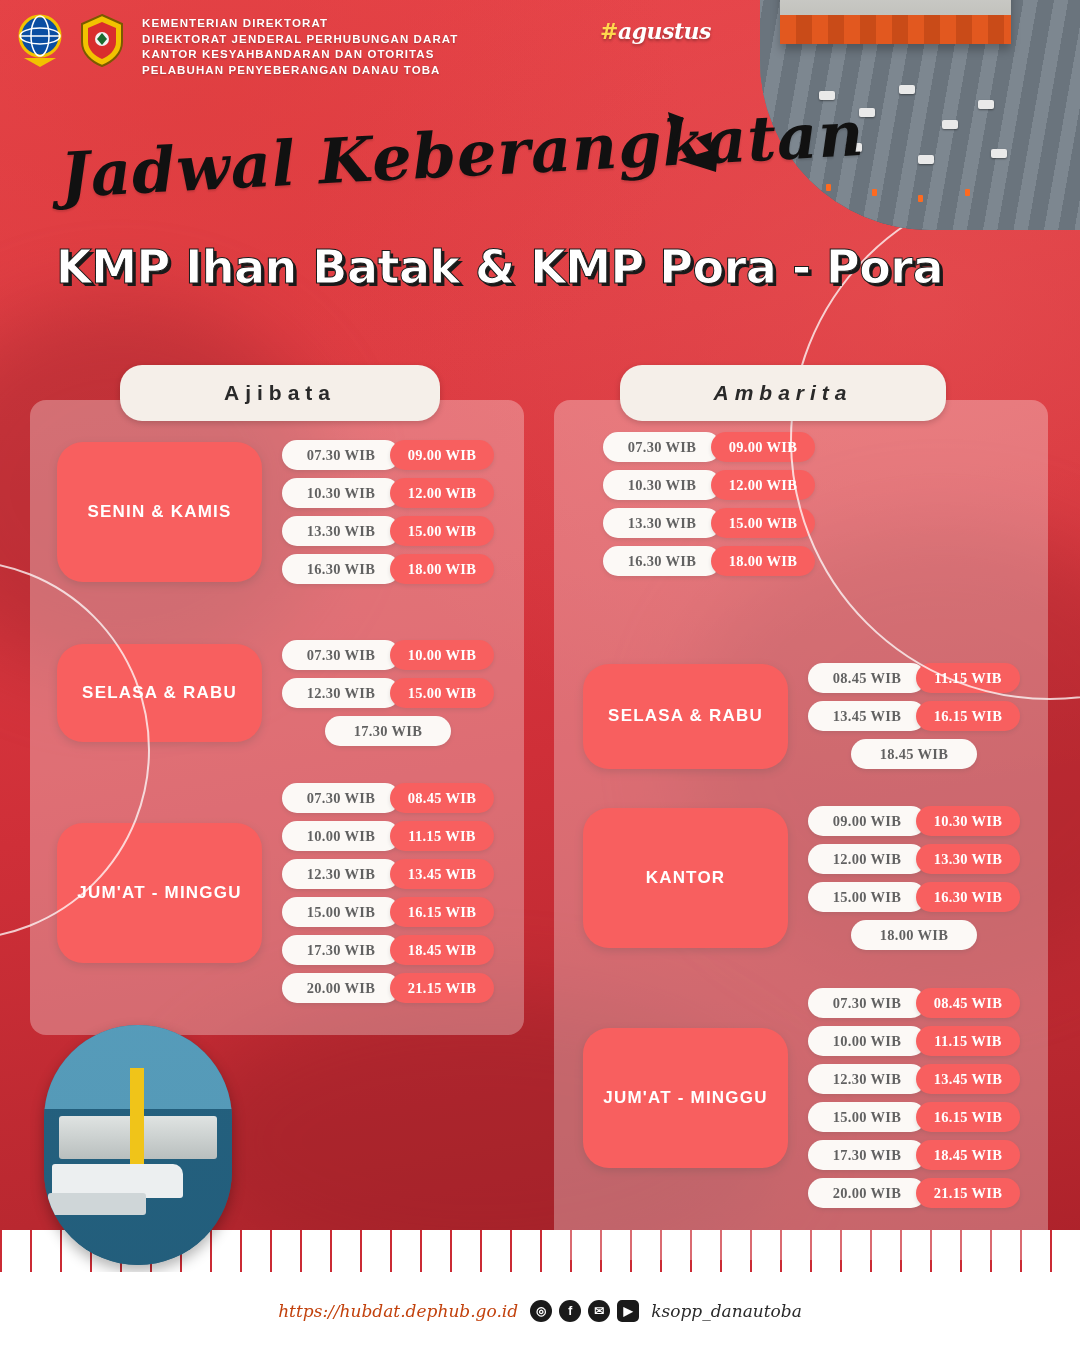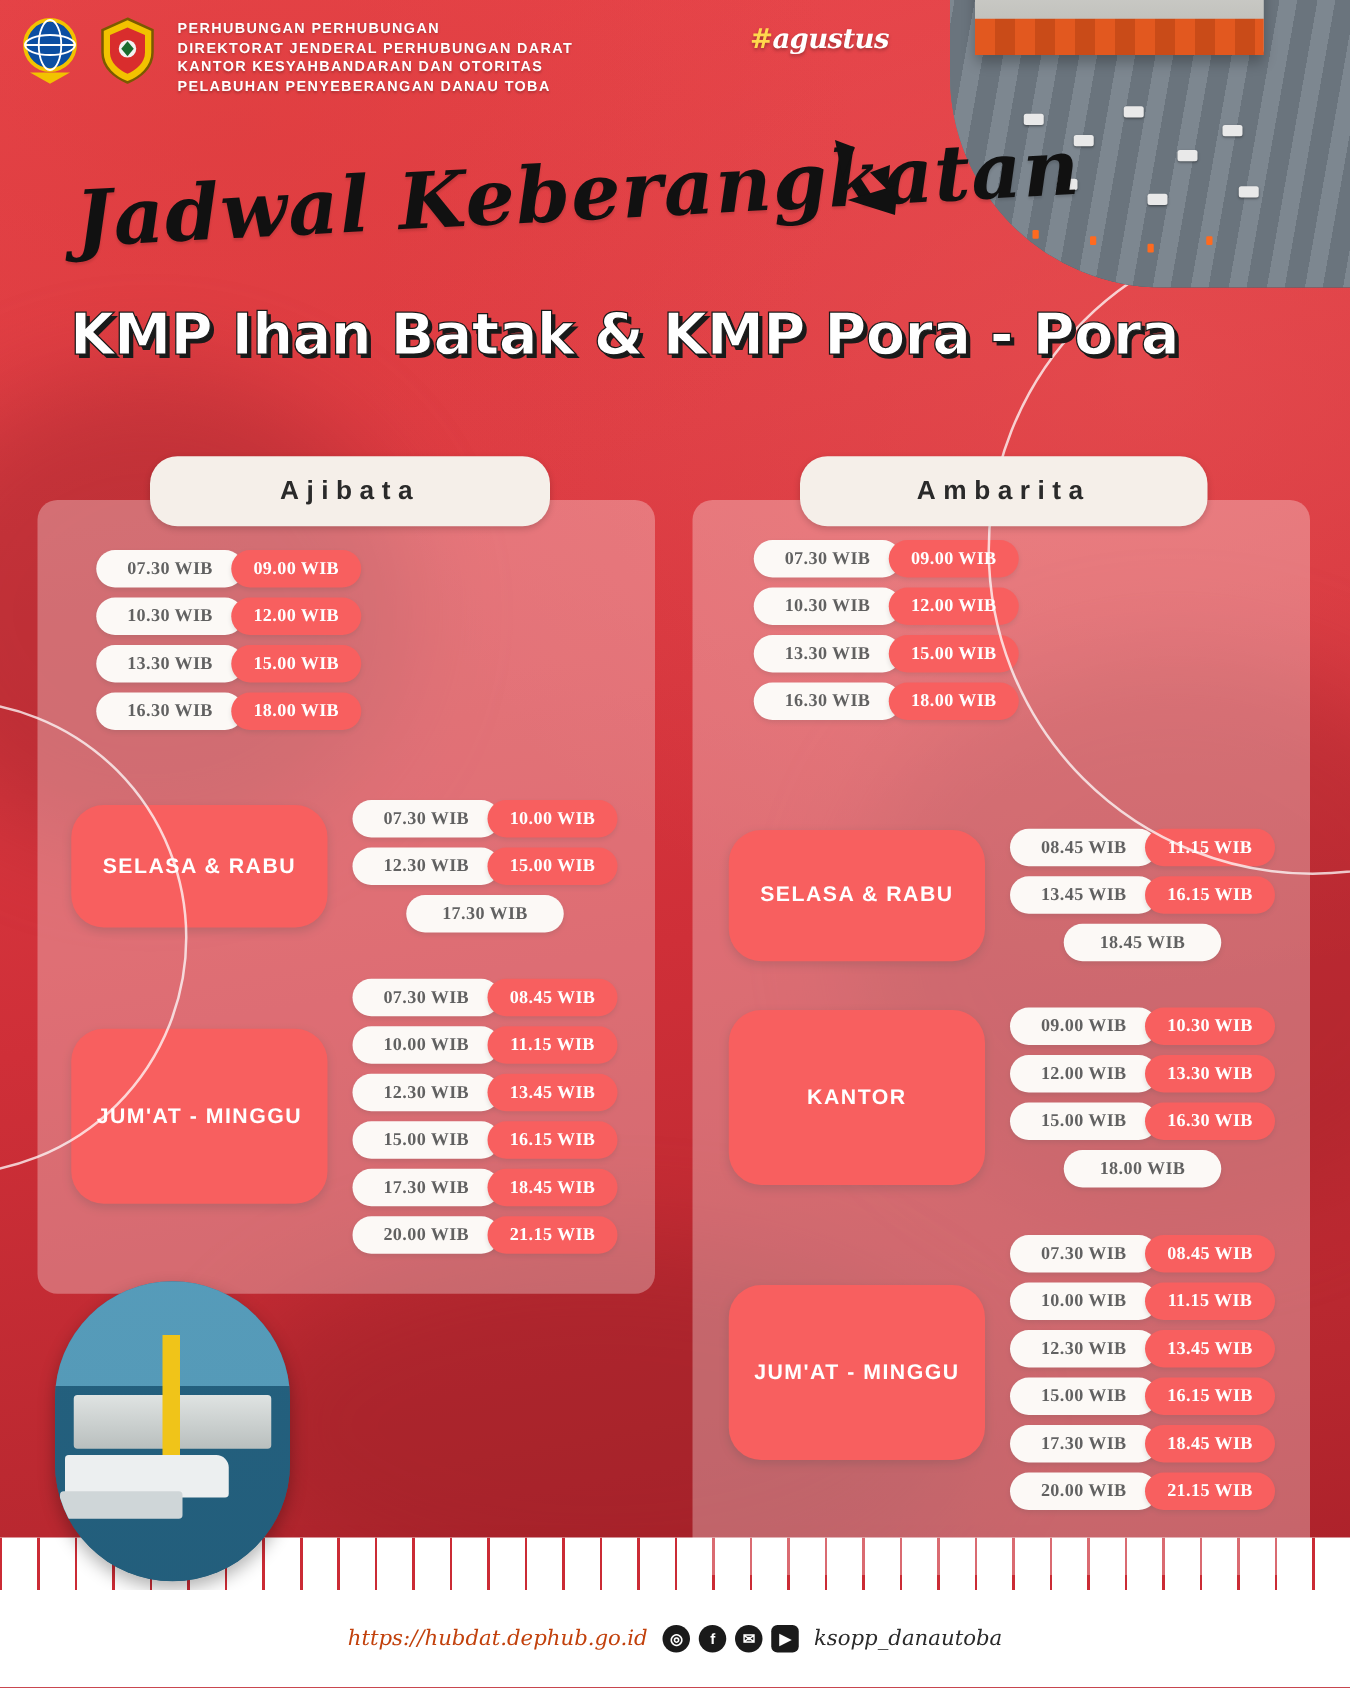--- a/index.html
+++ b/index.html
@@ -105,21 +105,21 @@
   .col.ajibata { left: 30px; top: 400px; width: 494px; height: 635px; }
   .col.ambarita { left: 554px; top: 400px; width: 494px; height: 860px; }
 
   .col-head {
     position: absolute; z-index: 9; height: 56px; border-radius: 22px;
     background: #f5efe9; display: flex; align-items: center; justify-content: center;
     color: #2a2a2a; font-weight: bold; font-size: 21px; letter-spacing: 6px;
     box-shadow: 0 2px 6px rgba(0,0,0,.18);
   }
   .col-head.ajibata { left: 120px; top: 365px; width: 320px; }
-  .col-head.ambarita { left: 640px; top: 365px; width: 326px; }
+  .col-head.ambarita { left: 620px; top: 365px; width: 326px; font-style: italic; }
 
   .group { position: absolute; display: flex; align-items: center; }
   .daybox {
     background: #f51b1b; border-radius: 26px;
     display: flex; align-items: center; justify-content: center; text-align: center;
     color: #fff; font-weight: bold; font-size: 17px; letter-spacing: 1.2px;
     box-shadow: 0 3px 8px rgba(0,0,0,.22);
     padding: 0 10px;
   }
   .times { display: flex; flex-direction: column; gap: 8px; }
@@ -216,21 +216,21 @@
     </div>
     <div class="logo-crest">
       <svg width="52" height="56" viewBox="0 0 52 56">
         <path d="M26 3 L46 12 V30 C46 42 36 50 26 54 C16 50 6 42 6 30 V12 Z" fill="#f2c200" stroke="#7a5a00" stroke-width="2"></path>
         <path d="M26 10 L40 16 V30 C40 38 33 44 26 47 C19 44 12 38 12 30 V16 Z" fill="#d92d2d"></path>
         <circle cx="26" cy="27" r="7" fill="#f2f2f2"></circle>
         <path d="M26 21 l5 6 -5 6 -5 -6 z" fill="#1b6b2e"></path>
       </svg>
     </div>
     <div class="ministry">
-      <div>PERHUBUNGAN PERHUBUNGAN</div>
+      <div>KEMENTERIAN DIREKTORAT</div>
       <div>DIREKTORAT JENDERAL PERHUBUNGAN DARAT</div>
       <div>KANTOR KESYAHBANDARAN DAN OTORITAS</div>
       <div>PELABUHAN PENYEBERANGAN DANAU TOBA</div>
     </div>
   </div>
 
   <div class="hashtag">
     <span class="hash">#</span><span>agustus</span>
   </div>
 
@@ -241,20 +241,21 @@
       <path d="M36 30 L52 24 L50 44 Z" fill="#111"></path>
       <path d="M18 52 L58 40 L56 64 Z" fill="#111"></path>
     </svg>
   </div>
   <div class="main-title">KMP Ihan Batak &amp; KMP Pora - Pora</div>
 
   <div class="col ajibata"></div>
   <div class="col-head ajibata">Ajibata</div>
 
   <div class="group" style="left:57px; top:440px;">
+    <div class="daybox" style="width:205px;height:140px;">SENIN &amp; KAMIS</div>
     <div class="times" style="margin-left:20px;">
       <div class="trow">
         <div class="pill dep">07.30 WIB</div>
         <div class="pill arr">09.00 WIB</div>
       </div>
       <div class="trow">
         <div class="pill dep">10.30 WIB</div>
         <div class="pill arr">12.00 WIB</div>
       </div>
       <div class="trow">

